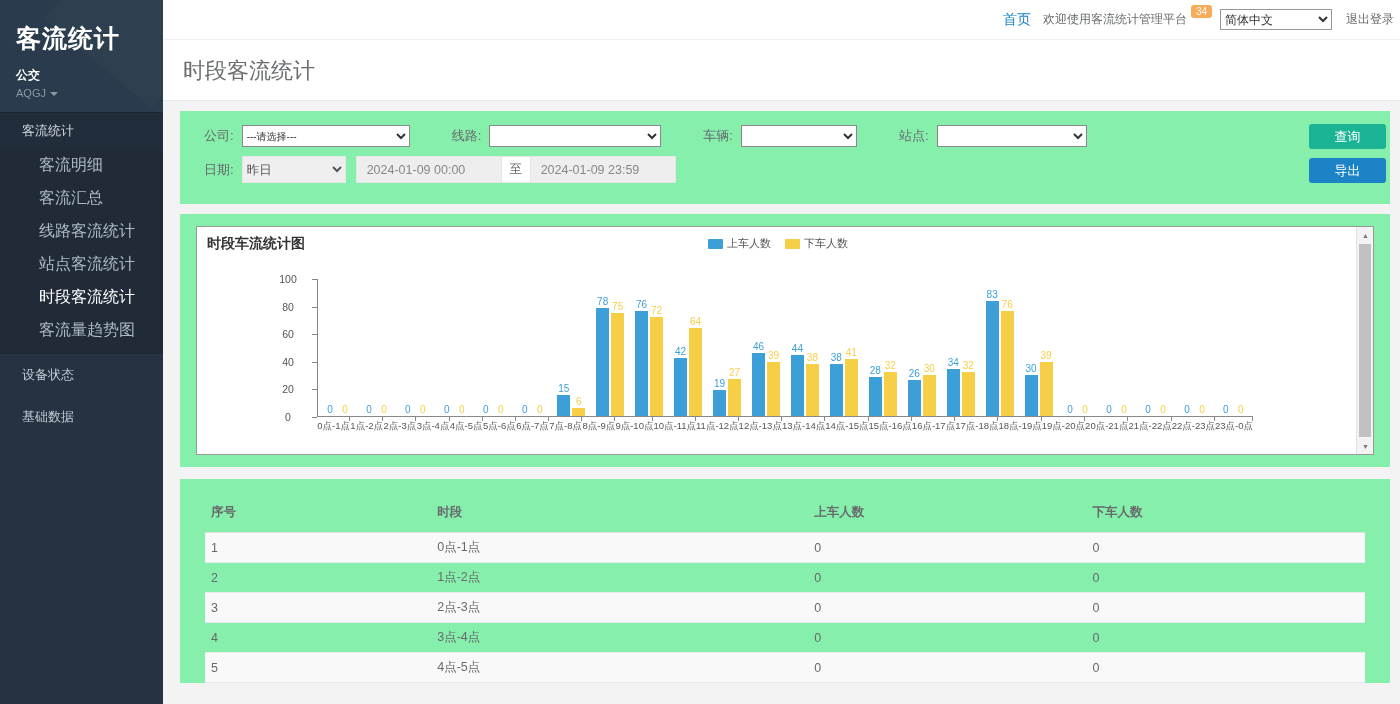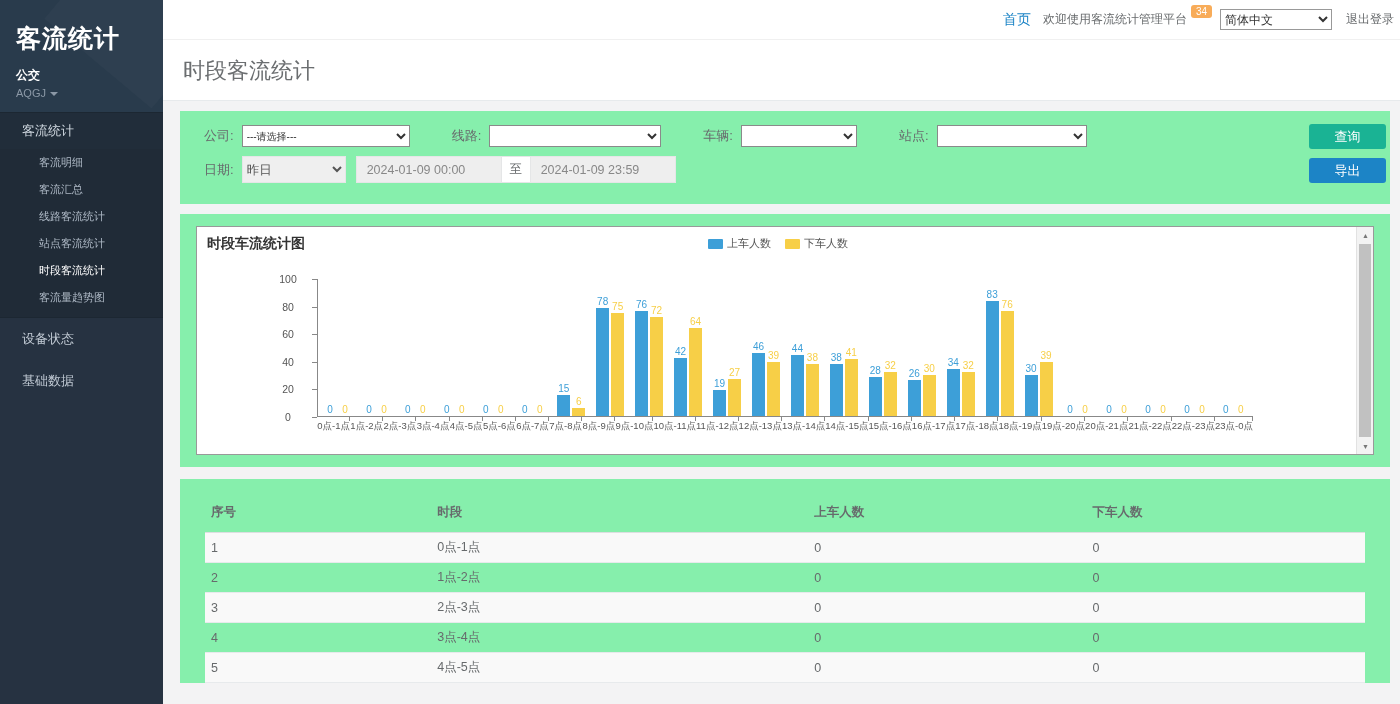--- a/index.html
+++ b/index.html
@@ -13,21 +13,21 @@
   .sidebar { width:163px; min-width:163px; height:704px; background:#263241; color:#a7b1c2; position:relative; }
   .logo-area { height:112px; background:#293b4c; padding:14px 16px 0; position:relative; overflow:hidden; }
   .logo-area .deco { position:absolute; width:140px; height:140px; background:rgba(255,255,255,0.025); transform:rotate(40deg); top:-60px; right:-50px; }
   .logo-title { color:#ffffff; font-size:25px; font-weight:bold; letter-spacing:1px; margin-top:8px; }
   .org-name { color:#ffffff; font-size:12px; font-weight:bold; margin-top:12px; }
   .org-code { color:#8b98a6; font-size:11px; margin-top:3px; cursor:pointer; }
   .org-code .caret { display:inline-block; margin-left:4px; border-left:4px solid transparent; border-right:4px solid transparent; border-top:4px solid #8b98a6; vertical-align:middle; }
   .nav-block { border-bottom:1px solid #1c2732; }
   .nav-section-header { padding:9px 0 9px 22px; font-size:13px; color:#d0d8e0; background:#212d3a; cursor:pointer; border-top:1px solid #1c2732; }
   .nav-sub { background:#202b37; padding-bottom:6px; }
-  .nav-sub-item { padding:6px 0 6px 39px; font-size:11px; color:#aeb9c6; cursor:pointer; }
+  .nav-sub-item { padding:6px 0 6px 39px; font-size:16px; color:#aeb9c6; cursor:pointer; }
   .nav-sub-item.active { color:#ffffff; }
   .nav-top-item { padding:12px 0 12px 22px; font-size:13px; color:#c2cbd5; cursor:pointer; }
 
   
   .main { flex:1; display:flex; flex-direction:column; min-width:0; }
 
   .topbar { height:40px; background:#fff; display:flex; align-items:center; justify-content:flex-end; padding-right:6px; border-bottom:1px solid #f0f0f0; }
   .home-link { color:#1c84c6; font-size:14px; margin-right:12px; cursor:pointer; }
   .welcome-text { color:#676a6c; font-size:12px; margin-right:4px; }
   .count-badge { background:#f8ac59; color:#fff; font-size:10px; border-radius:3px; padding:1px 5px; position:relative; top:-8px; margin-right:8px; }

